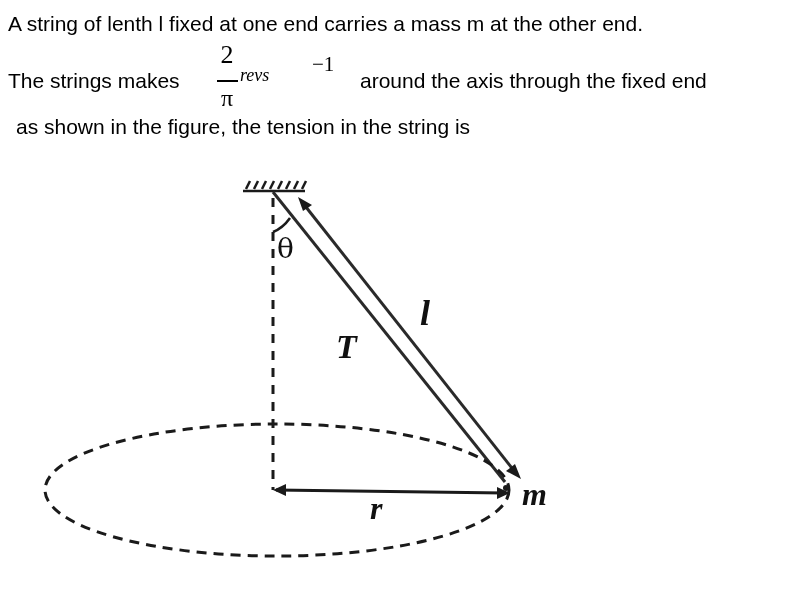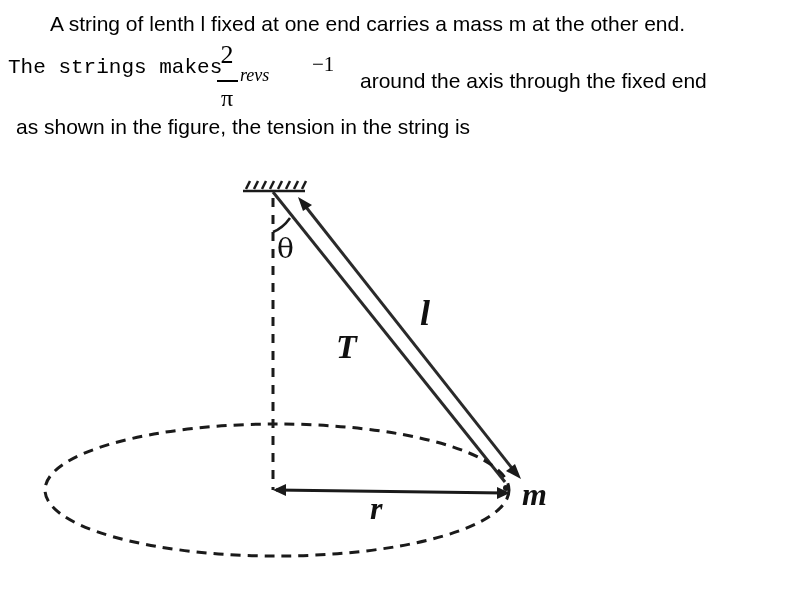--- a/index.html
+++ b/index.html
@@ -21,40 +21,38 @@
       top: 0;
       width: 792px;
       font-size: 21px;
       line-height: 1;
     }
     .line1 {
       position: absolute;
       top: 13px;
       left: 0;
       white-space: nowrap;
-      margin-left: 42px;
     }
     .line2 {
       position: absolute;
       top: 48px;
       left: 0;
       white-space: nowrap;
       height: 66px;
     }
     .line3 {
       position: absolute;
       top: 116px;
       left: 8px;
       white-space: nowrap;
     }
     .l2-text-a {
       position: absolute;
       left: 0;
-      top: 9px;
-      font-family: Liberation Mono, monospace;
+      top: 22px;
     }
     .frac {
       position: absolute;
       left: 208px;
       top: 0;
       width: 22px;
       text-align: center;
       font-family: "DejaVu Serif", serif;
     }
     .frac .num {

